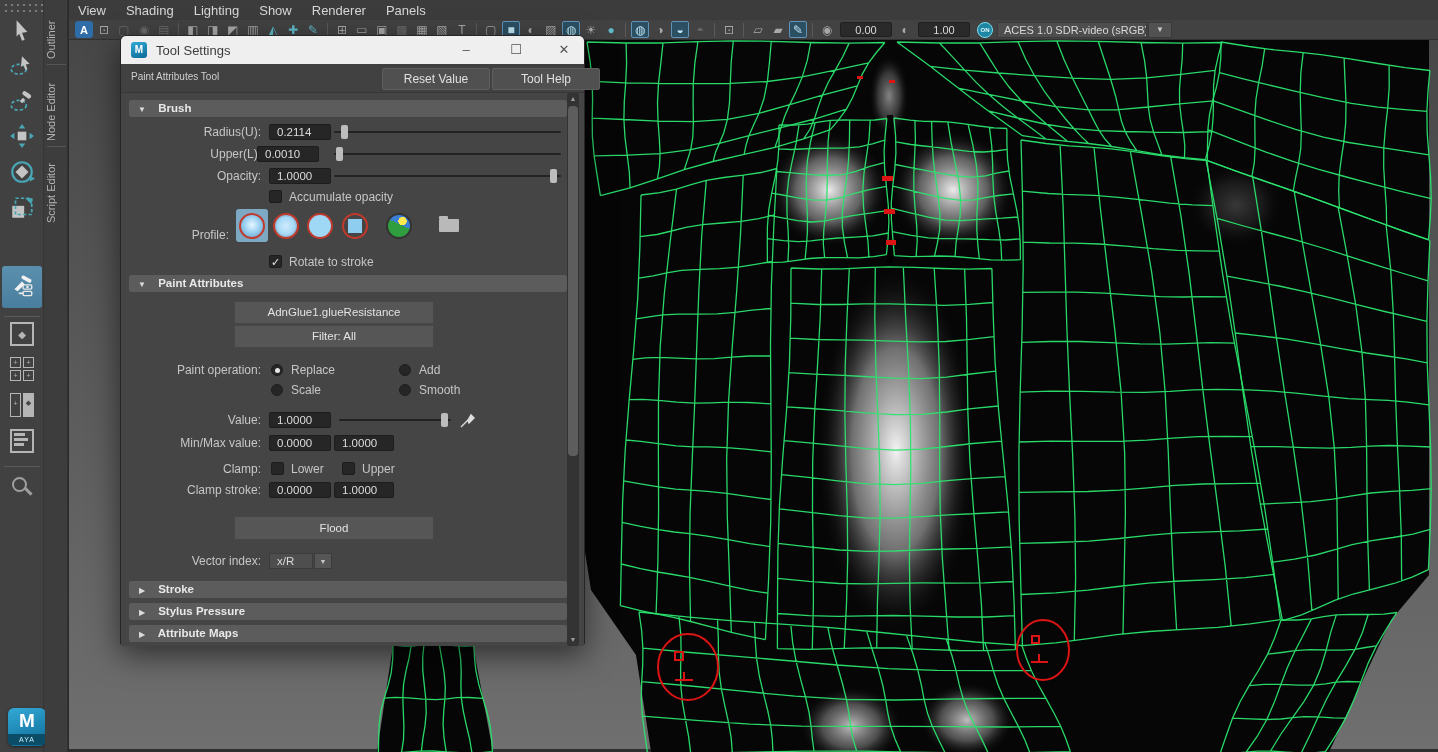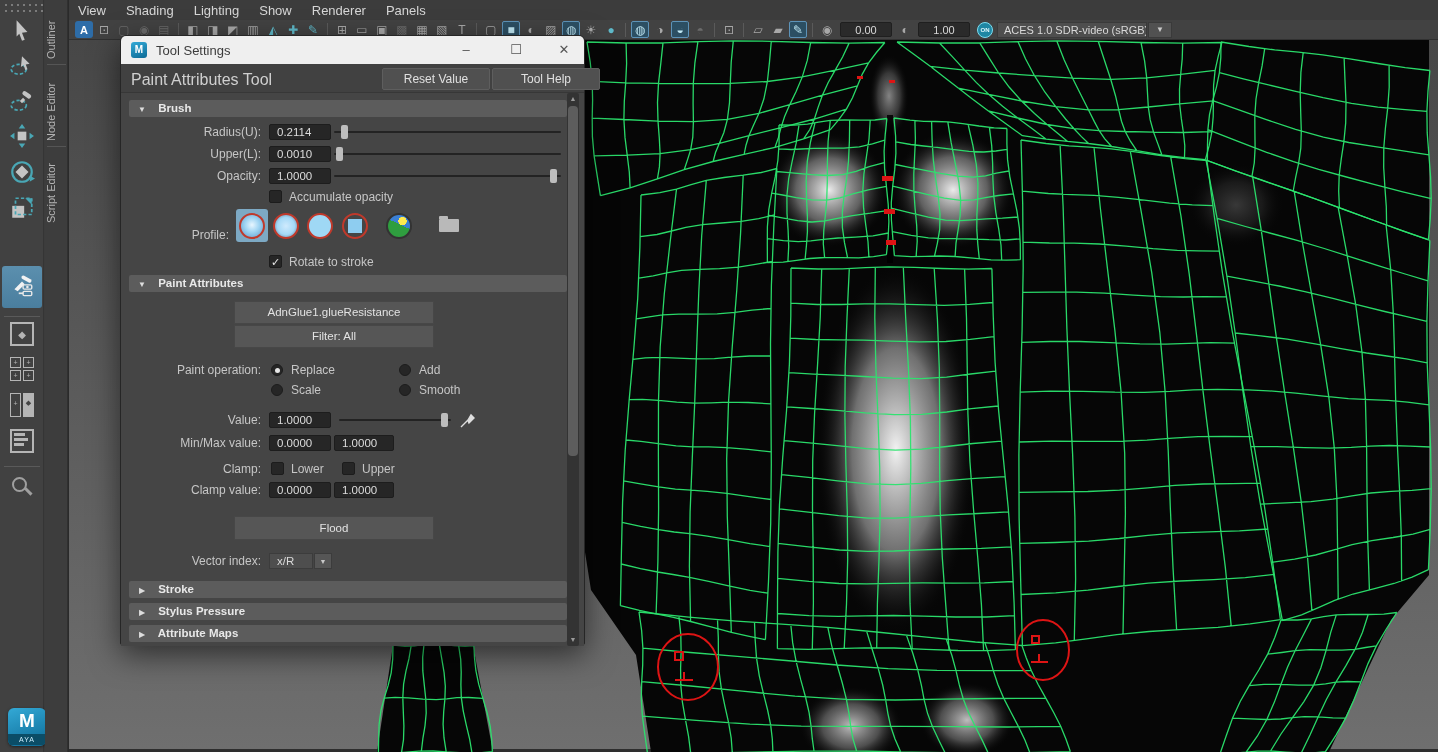--- a/index.html
+++ b/index.html
@@ -58,21 +58,21 @@
   
   #tswin { position:absolute; left:120px; top:35px; width:465px; height:610px; background:#444444;
     border:1px solid #262626; border-radius:6px 6px 2px 2px; box-shadow:0 10px 30px rgba(0,0,0,.55); }
   #ts-titlebar { position:absolute; left:0; top:0; width:100%; height:28px; background:#efefef; border-radius:5px 5px 0 0;
     display:flex; align-items:center; }
   #ts-appicon { width:16px; height:16px; margin-left:10px; border-radius:3px; background:linear-gradient(160deg,#33a9d6,#0d6b96);
     color:#fff; font-size:10px; font-weight:bold; text-align:center; line-height:16px; }
   #ts-title { margin-left:9px; color:#3c3c3c; font-size:13px; }
   .wbtn { position:absolute; top:0; width:30px; height:28px; color:#555; font-size:13px; text-align:center; line-height:28px; }
   #ts-toolheader { position:absolute; left:0; top:28px; width:100%; height:29px; background:#414141; border-bottom:1px solid #373737; }
-  #ts-toolname { position:absolute; left:10px; top:7px; color:#cfcfcf; font-size:16px; }
+  #ts-toolname { position:absolute; left:10px; top:7px; color:#cfcfcf; font-size:10px; }
   .hbtn { position:absolute; top:4px; height:22px; background:#505050; border:1px solid #5e5e5e; border-radius:2px;
     color:#e0e0e0; font-size:12px; text-align:center; line-height:20px; }
   #ts-content { position:absolute; left:0; top:57px; width:100%; height:553px; background:#454545; overflow:hidden; }
 
   .sec-hdr { position:absolute; left:8px; width:438px; height:17px; background:#5c5c5c; border-radius:2px;
     color:#e8e8e8; font-size:11.5px; font-weight:bold; line-height:17px; }
   .sec-hdr .tri { display:inline-block; width:26px; text-align:center; font-size:8px; font-weight:normal; color:#ddd; }
   .tsrow { position:absolute; left:0; width:446px; height:18px; }
   .tslabel { position:absolute; left:0; width:140px; text-align:right; color:#c6c6c6; font-size:12px; line-height:18px; }
   .tsfield { position:absolute; width:62px; height:16px; top:1px; background:#262626; border:1px solid #1d1d1d; border-radius:2px;
@@ -356,21 +356,21 @@
 
       <div class="tsrow" style="top:30px">
         <div class="tslabel">Radius(U):</div>
         <input class="tsfield" style="left: 148px;" value="0.2114">
         <div class="slider" style="left:213px;width:227px">
           <div class="handle" style="left: 6.6px;"></div>
         </div>
       </div>
       <div class="tsrow" style="top:52px">
         <div class="tslabel">Upper(L):</div>
-        <input class="tsfield" style="left: 148px;" value="0.0010">
+        <input class="tsfield" style="left: 136px;" value="0.0010">
         <div class="slider" style="left:213px;width:227px">
           <div class="handle" style="left: 2.2px;"></div>
         </div>
       </div>
       <div class="tsrow" style="top:74px">
         <div class="tslabel">Opacity:</div>
         <input class="tsfield" style="left: 148px;" value="1.0000">
         <div class="slider" style="left:213px;width:227px">
           <div class="handle" style="left: 215.6px;"></div>
         </div>
@@ -443,21 +443,21 @@
         <input class="tsfield" style="left: 213px; width: 60px;" value="1.0000">
       </div>
       <div class="tsrow" style="top:367px">
         <div class="tslabel">Clamp:</div>
         <div class="cb" style="left:150px"></div>
         <div class="cblabel" style="left:170px">Lower</div>
         <div class="cb" style="left:221px"></div>
         <div class="cblabel" style="left:241px">Upper</div>
       </div>
       <div class="tsrow" style="top:388px">
-        <div class="tslabel">Clamp value:</div>
+        <div class="tslabel">Clamp stroke:</div>
         <input class="tsfield" style="left: 148px;" value="0.0000">
         <input class="tsfield" style="left: 213px; width: 60px;" value="1.0000">
       </div>
       <div class="widebtn" style="top:423px;height:24px;line-height:22px">Flood</div>
       <div class="tsrow" style="top:459px">
         <div class="tslabel">Vector index:</div>
         <div class="dropfield" style="left:148px;width:44px">x/R</div>
         <div class="dropbtn" style="left:193px">▼</div>
       </div>
 

